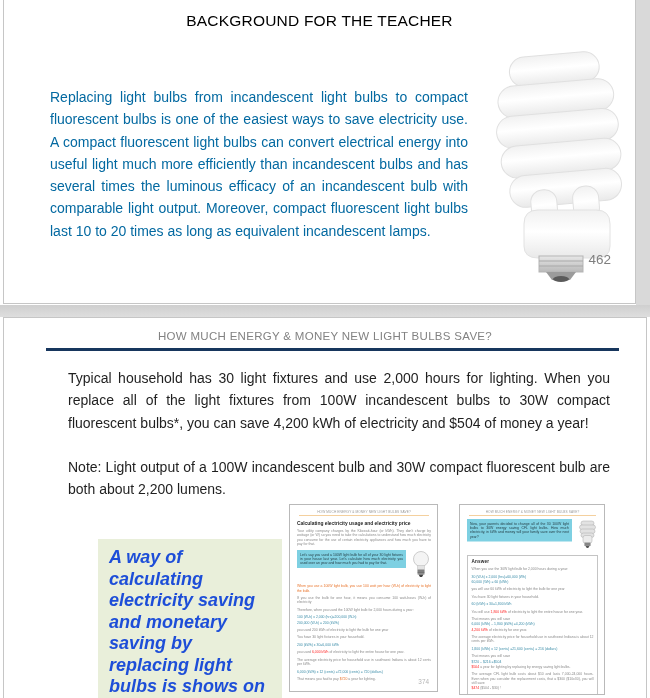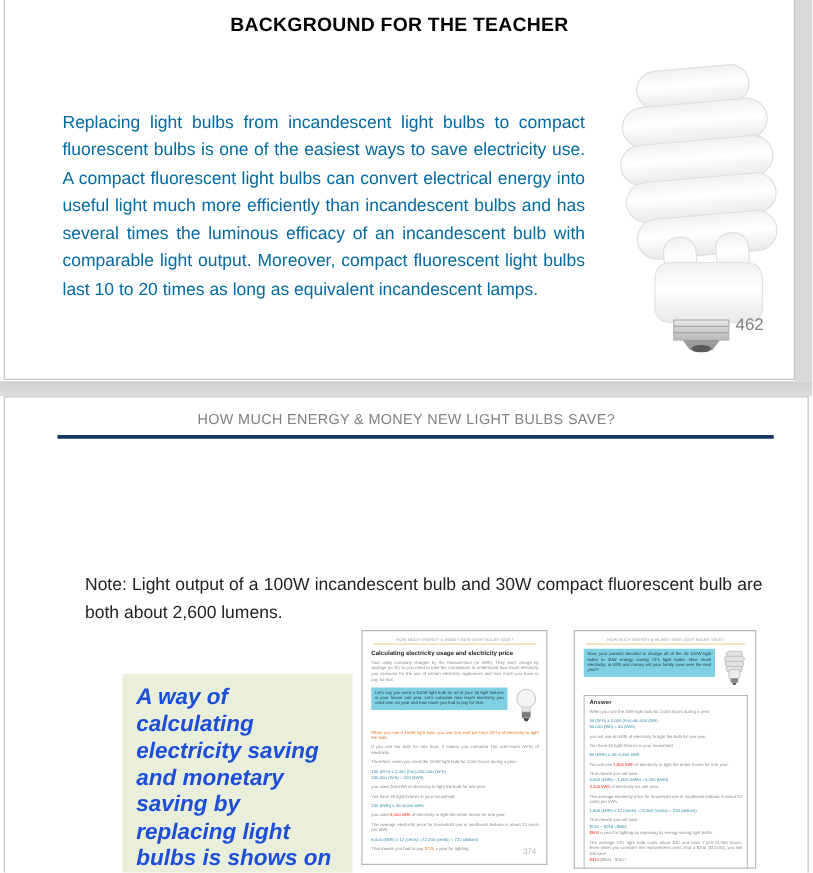--- a/index.html
+++ b/index.html
@@ -10,21 +10,21 @@
   
   .page { position:absolute; background:#ffffff; border:1px solid #c6c6c6; }
   .page1 { left:3px; top:-2px; width:633px; height:306px; border-top:none; }
   .page2 { left:3px; top:317px; width:644px; height:383px; border-bottom:none; }
   .page-gap { position:absolute; left:0; top:305px; width:650px; height:12px;
               background:linear-gradient(#cfcfcf,#dedede); }
   .right-strip { position:absolute; left:636px; top:0; width:14px; height:305px; background:#d9d9d9; }
 
   
   .p1-title { position:absolute; top:14px; left:0; width:100%; text-align:center;
-              font-size:15.5px; font-weight:bold; color:#000; letter-spacing:.2px; }
+              font-size:15.5px; font-weight:normal; color:#000; letter-spacing:.2px; }
   .p1-para  { position:absolute; left:46px; top:88px; width:418px; font-size:14px;
               line-height:22.3px; color:#0369a1; text-align:justify; }
   .bulb-photo { position:absolute; left:482px; top:48px; width:152px; height:236px; }
   .p1-pagenum { position:absolute; right:24px; top:254px; font-size:13.5px; color:#7f7f7f; }
 
   
   .p2-header { position:absolute; top:12px; left:0; width:100%; text-align:center;
                font-size:11.5px; color:#828282; letter-spacing:.3px; }
   .p2-rule   { position:absolute; left:42px; top:30px; width:573px; height:3px; background:#17365d; }
   .p2-para   { position:absolute; left:64px; top:49px; width:542px; font-size:14px;
@@ -103,21 +103,22 @@
 
     <div class="p1-pagenum">462</div>
   </div>
 
   <div class="page-gap"></div>
   <div class="right-strip"></div>
 
   <div class="page page2">
     <div class="p2-header">HOW MUCH ENERGY &amp; MONEY NEW LIGHT BULBS SAVE?</div>
     <div class="p2-rule"></div>
-    <div class="p2-note">Note: Light output of a 100W incandescent bulb and 30W compact fluorescent bulb are both about 2,600 lumens.</div>
+    <div class="p2-para">Typical household has 30 light fixtures and use 2,000 hours for lighting.  When you replace all of the light fixtures from 100W incandescent bulbs to 30W compact fluorescent bulbs*, you can save 4,200 kWh of electricity and $504 of money a year!</div>
+    <div class="p2-note">Note: Light output of a 100W incandescent bulb and 30W compact fluorescent bulb are both about 2,200 lumens.</div>
 
     <div class="green-box">A way of calculating electricity saving and monetary saving by replacing light bulbs is shows on pages 374-5.</div>
 
     <div class="thumb thumb-left">
       <div class="rel">
           <div class="thumb-inner">
         <div class="t-head">HOW MUCH ENERGY &amp; MONEY NEW LIGHT BULBS SAVE?</div>
         <hr class="t-rule">
         <div class="t-title">Calculating electricity usage and electricity price</div>
         <div class="t-line t-gray">Your utility company charges by the Kilowatt-hour (or kWh). They don't charge by wattage (or W) so you need to take the calculations to understand how much electricity you consume for the use of certain electricity appliances and how much you have to pay for that.</div>

